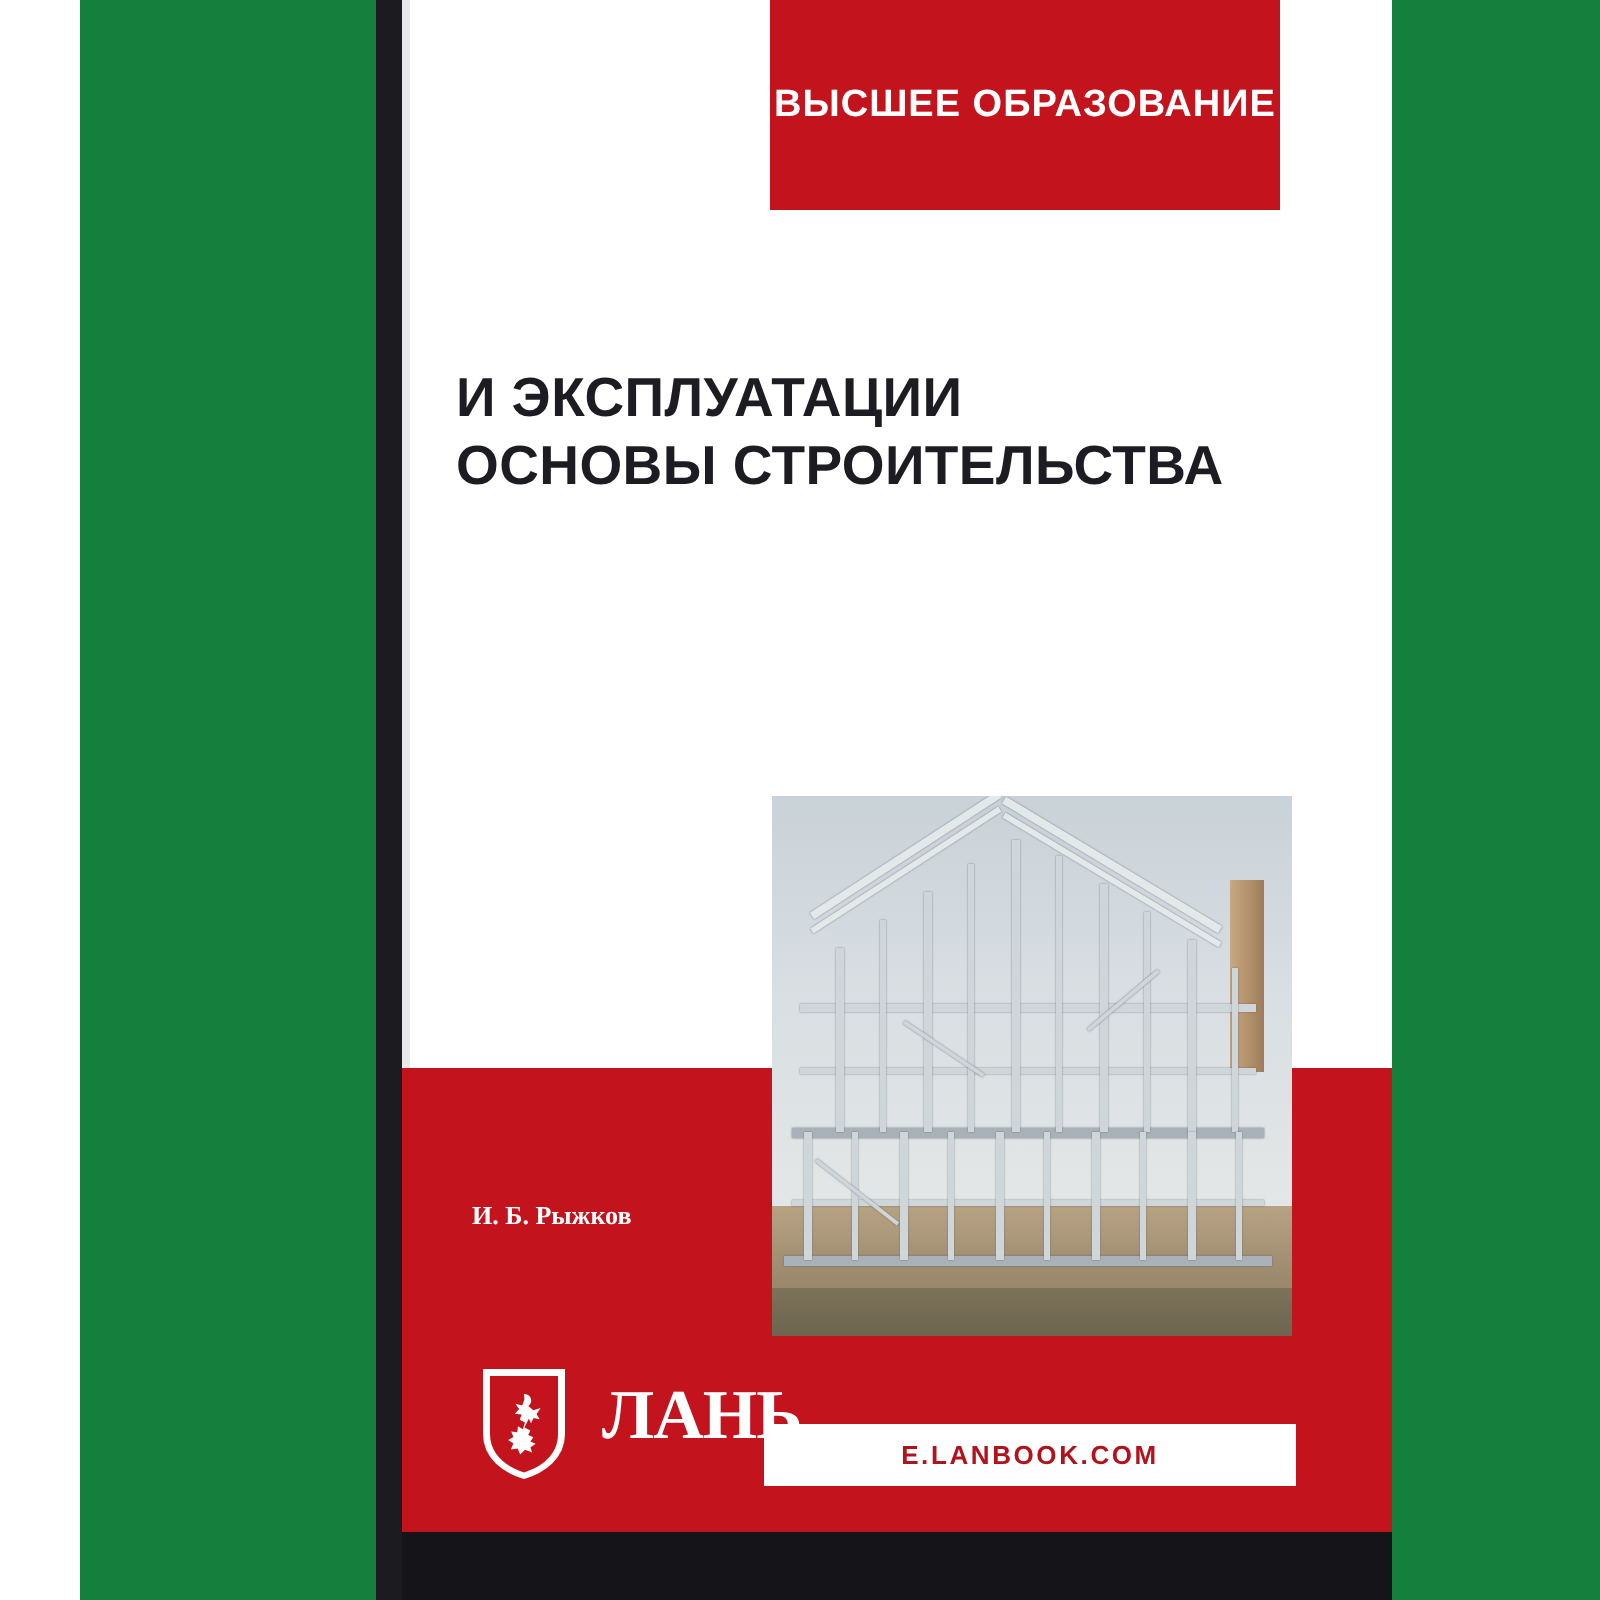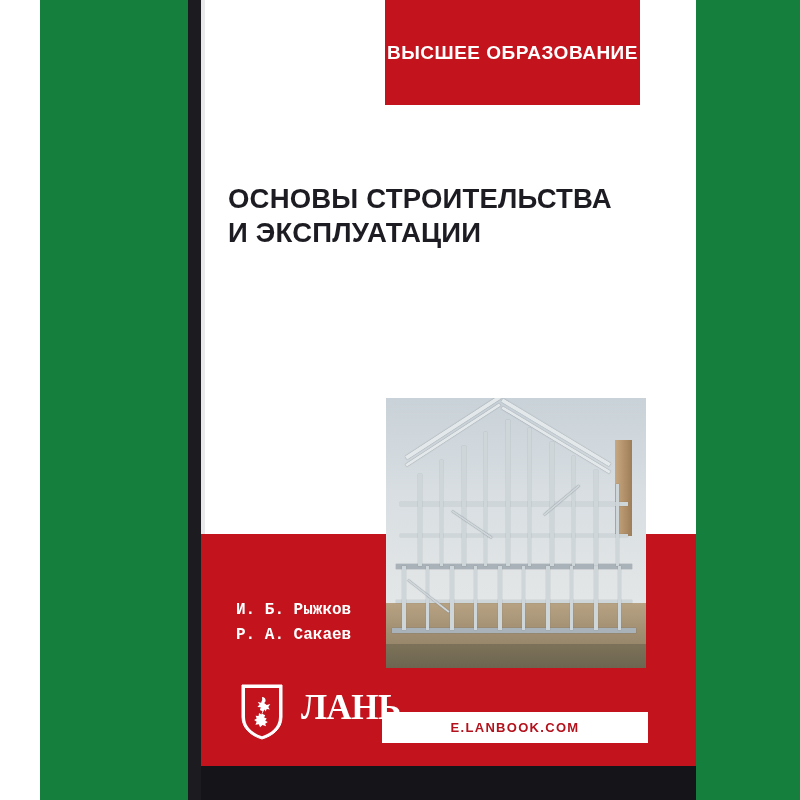--- a/index.html
+++ b/index.html
@@ -155,24 +155,24 @@
   }
   .beam.dark { background: #a9b2b8; }
   .beam.light { background: #e3e8ea; }
 
   
   .authors {
     position: absolute;
     left: 48px;
     top: 598px;
     color: #ffffff;
-    font-size: 16px;
+    font-size: 13px;
     font-weight: bold;
     line-height: 1.55;
-    font-family: Liberation Mono, monospace;
+    font-family: Liberation Serif, serif;
   }
   .authors div { white-space: nowrap; }
 
   
   .logo {
     position: absolute;
     left: 53px;
     top: 684px;
     width: 152px;
     height: 62px;
@@ -223,22 +223,22 @@
   <div class="cover">
 
     <div class="spine"></div>
     <div class="spine-edge"></div>
 
     <div class="banner">
       <div class="banner-text">ВЫСШЕЕ ОБРАЗОВАНИЕ</div>
     </div>
 
     <div class="title">
+      <div>И ЭКСПЛУАТАЦИИ</div>
       <div>ОСНОВЫ СТРОИТЕЛЬСТВА</div>
-      <div>И ЭКСПЛУАТАЦИИ</div>
     </div>
 
     <div class="red-panel"></div>
 
     <div class="photo">
       <div class="sky"></div>
       <div class="chimney"></div>
       <div class="ground"></div>
       <div class="ground2"></div>
 
@@ -280,21 +280,20 @@
         <div class="beam" style="left:16px; top:165px; width:52px; height:2px; transform: rotate(38deg); transform-origin:left center;"></div>
         <div class="beam" style="left:152px; top:100px; width:46px; height:2px; transform: rotate(-40deg); transform-origin:left center;"></div>
         <div class="beam" style="left:60px; top:96px; width:48px; height:2px; transform: rotate(34deg); transform-origin:left center;"></div>
       </div>
     </div>
 
     <div class="bottom-black"></div>
 
     <div class="authors">
       <div>И. Б. Рыжков</div>
-      <div>Р. А. Сакаев</div>
     </div>
 
     <div class="logo">
       <svg class="shield" viewBox="0 0 42 56">
         <path d="M1 1 H41 V33 C41 45 31 52 21 55 C11 52 1 45 1 33 Z" fill="#ffffff" stroke="#ffffff" stroke-width="1"></path>
         <path d="M4 4 H38 V33 C38 43.5 29.5 49.6 21 52.2 C12.5 49.6 4 43.5 4 33 Z" fill="#c3141e"></path>
         <path d="M21 13 c2.4 0 3.6 1.6 3.6 3.4 c0 1.1 -.6 2 -1.5 2.6 l2.6 2.1 l3.6 -1.1 l-2 3 l1.5 2.6 l-3 -.6 l-1.3 2.6 l-1.1 -2.2 l-2.2 4.4 l3 1.5 l-1.1 2.2 l2.6 1.1 l-1.5 2.2 l2.6 1.1 l-2.6 1.9 l.9 2.4 l-3.6 -1.3 l-2.4 2.4 l-1.3 -3 l-3.4 .4 l1.3 -3 l-2.6 -1.7 l2.6 -1.5 l-1.1 -2.8 l3 .4 l.4 -3 l2.4 1.5 l1.1 -3.4 l-2.6 -1.3 l.9 -2.6 l-3.4 -.4 l2.2 -2.4 l-1.9 -2.6 l3.4 .9 l1.1 -3 Z" fill="#ffffff"></path>
       </svg>
       <div class="logo-word">ЛАНЬ</div>
     </div>

